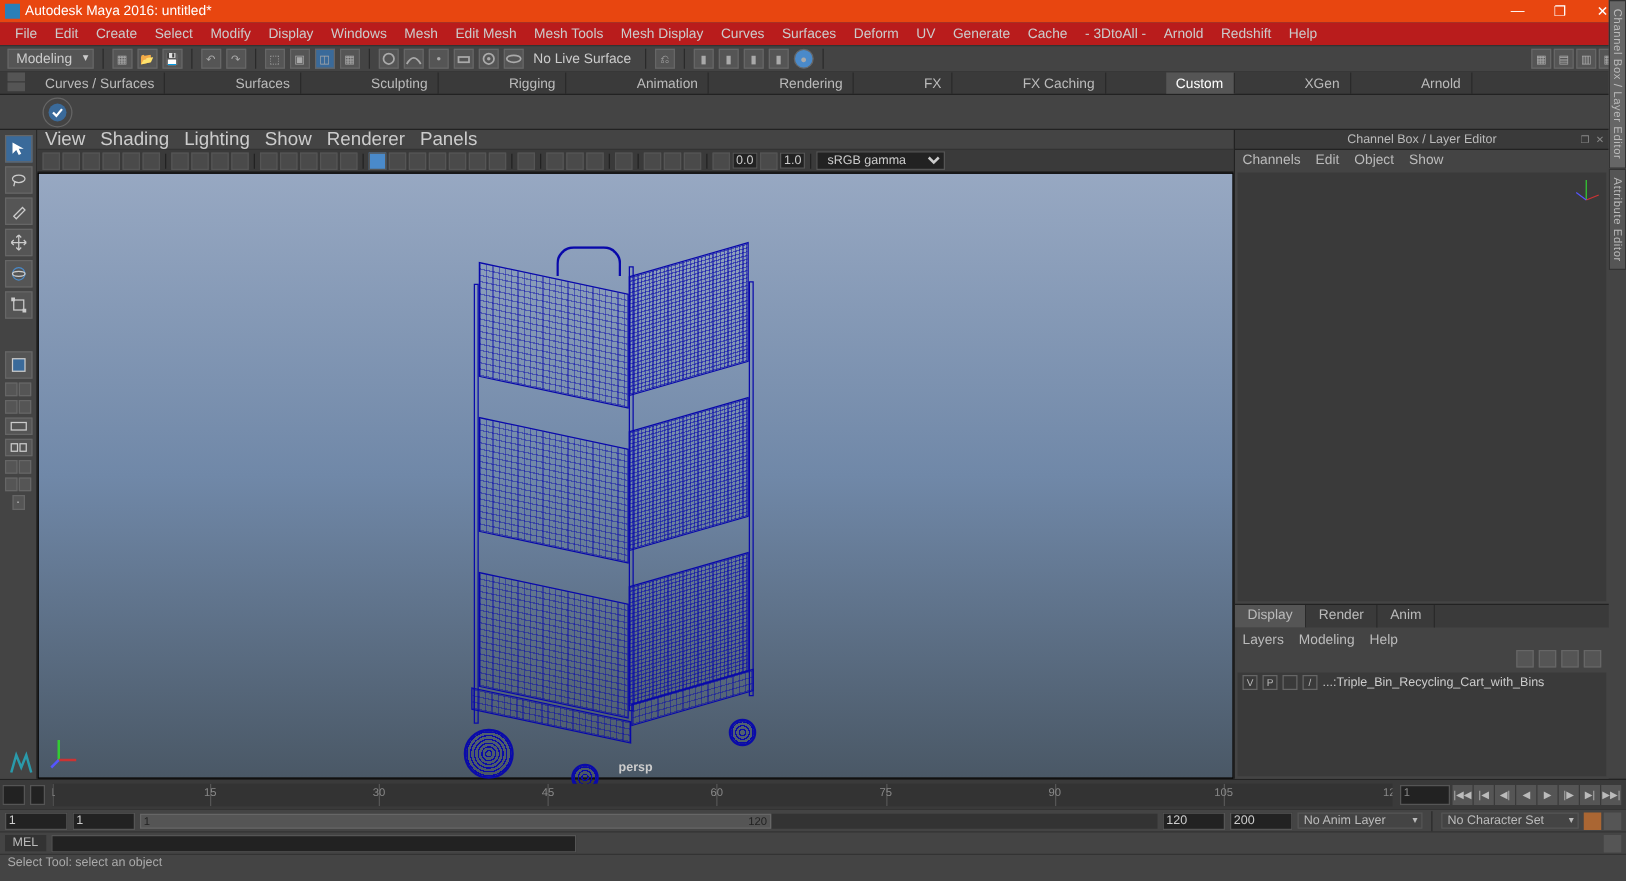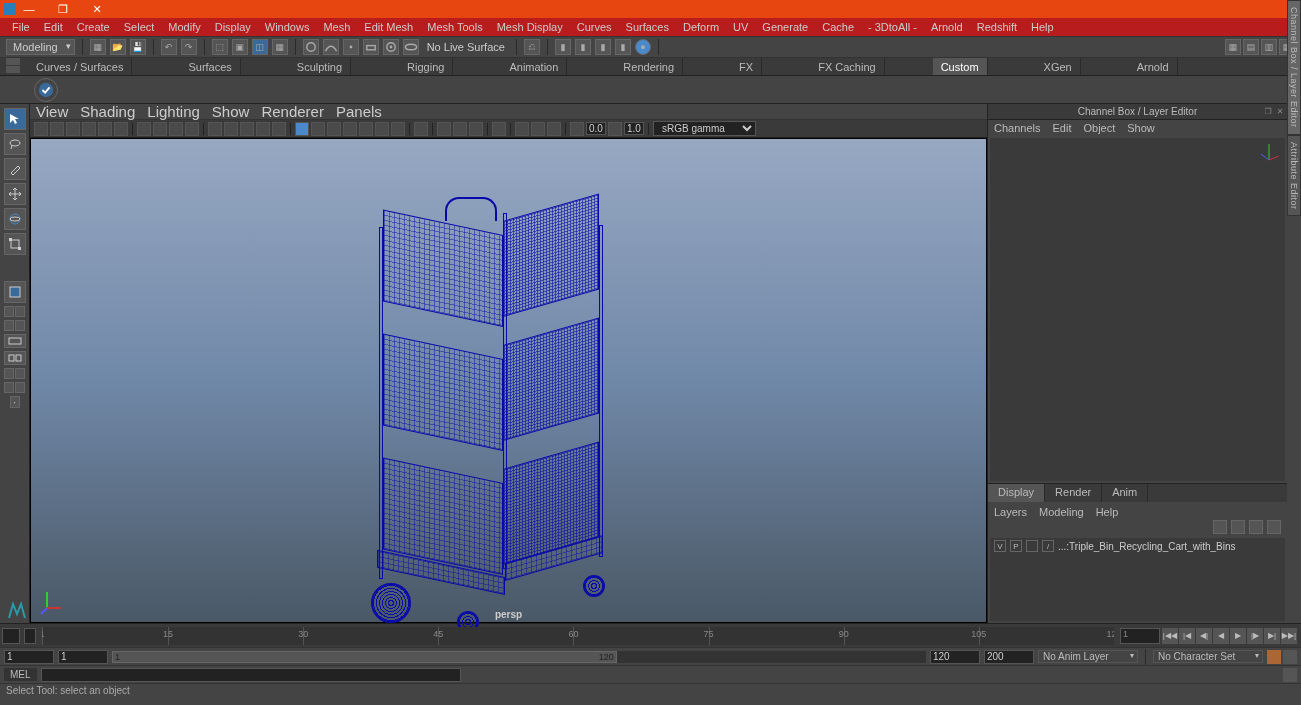--- a/index.html
+++ b/index.html
@@ -131,20 +131,21 @@
 
 
 .statusbar { background: #444; height: 16px; padding: 1px 6px; font-size: 10px; color: #aaa; border-top: 1px solid #333; }
 .hidden-parent-right { margin-right: 14px; }
 </style>
 </head>
 <body>
 
 <div class="titlebar">
   <div class="titlebar-icon"></div>
+  <div class="titlebar-text">Autodesk Maya 2016: untitled*</div>
   <div class="win-btns">
     <div class="win-btn">—</div>
     <div class="win-btn">❐</div>
     <div class="win-btn">✕</div>
   </div>
 </div>
 
 <div class="menubar" id="menubar">
     <div class="menu-item">File</div>
     <div class="menu-item">Edit</div>

